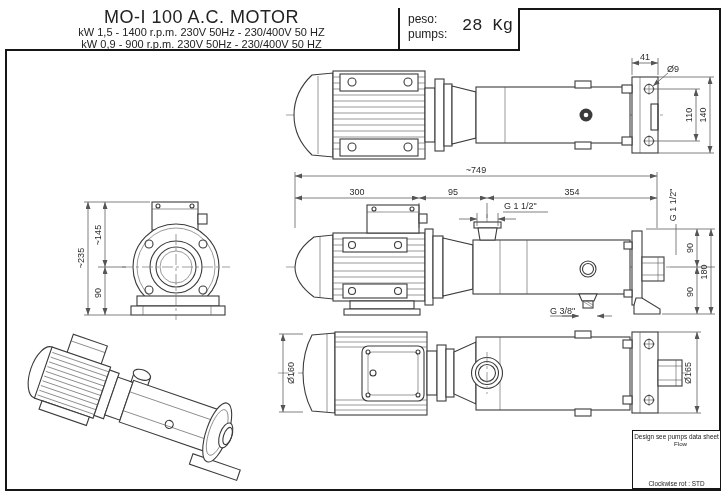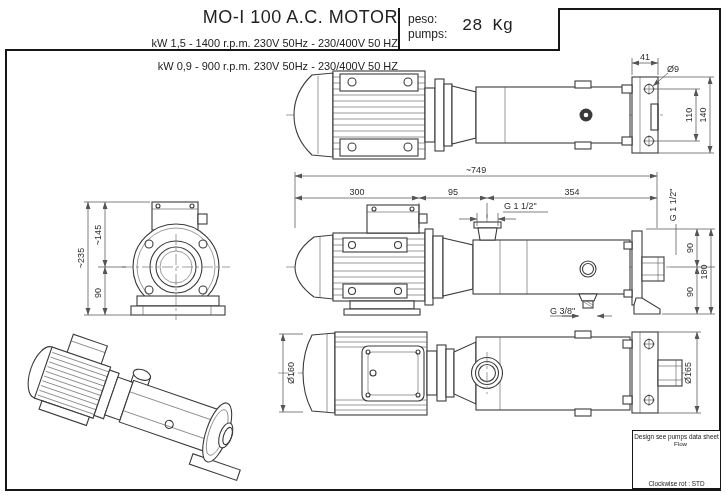--- a/index.html
+++ b/index.html
@@ -10,27 +10,27 @@
   .frame {
     position:absolute; left:5px; top:8px; width:716px; height:483px;
     border:2px solid #161616; box-sizing:border-box; z-index:0;
   }
   svg.draw { position:absolute; left:0; top:0; z-index:1; }
   .txt-layer { position:absolute; left:0; top:0; width:728px; height:500px; z-index:2; pointer-events:none; }
 
   .title-cell {
     position:absolute; left:5px; top:8px; width:395px; height:43px;
     border-right:2px solid #161616; border-bottom:2px solid #161616;
-    box-sizing:border-box; text-align:right; background:#fff;
+    box-sizing:border-box; text-align:center; background:#fff;
   }
   .title-cell .main { font-size:18px; line-height:19px; letter-spacing:.5px; }
-  .title-cell .spec { font-size:11px; line-height:11.5px;margin-top:11px; }
+  .title-cell .spec { font-size:11px; line-height:11.5px; }
 
   .weight-cell {
-    position:absolute; left:400px; top:8px; width:160px; height:43px;
+    position:absolute; left:400px; top:8px; width:120px; height:43px;
     border-right:2px solid #161616; border-bottom:2px solid #161616;
     box-sizing:border-box; background:#fff;
   }
   .weight-cell .lbls { position:absolute; left:8px; top:4px; font-size:12px; line-height:15px; }
   .weight-cell .val  { position:absolute; left:62px; top:8px; font-size:17px;font-family:Liberation Mono, monospace; }
 
   .corner-box {
     position:absolute; left:632px; top:430px; width:89px; height:59px;
     border:1.5px solid #161616; box-sizing:border-box; background:#fff;
   }

